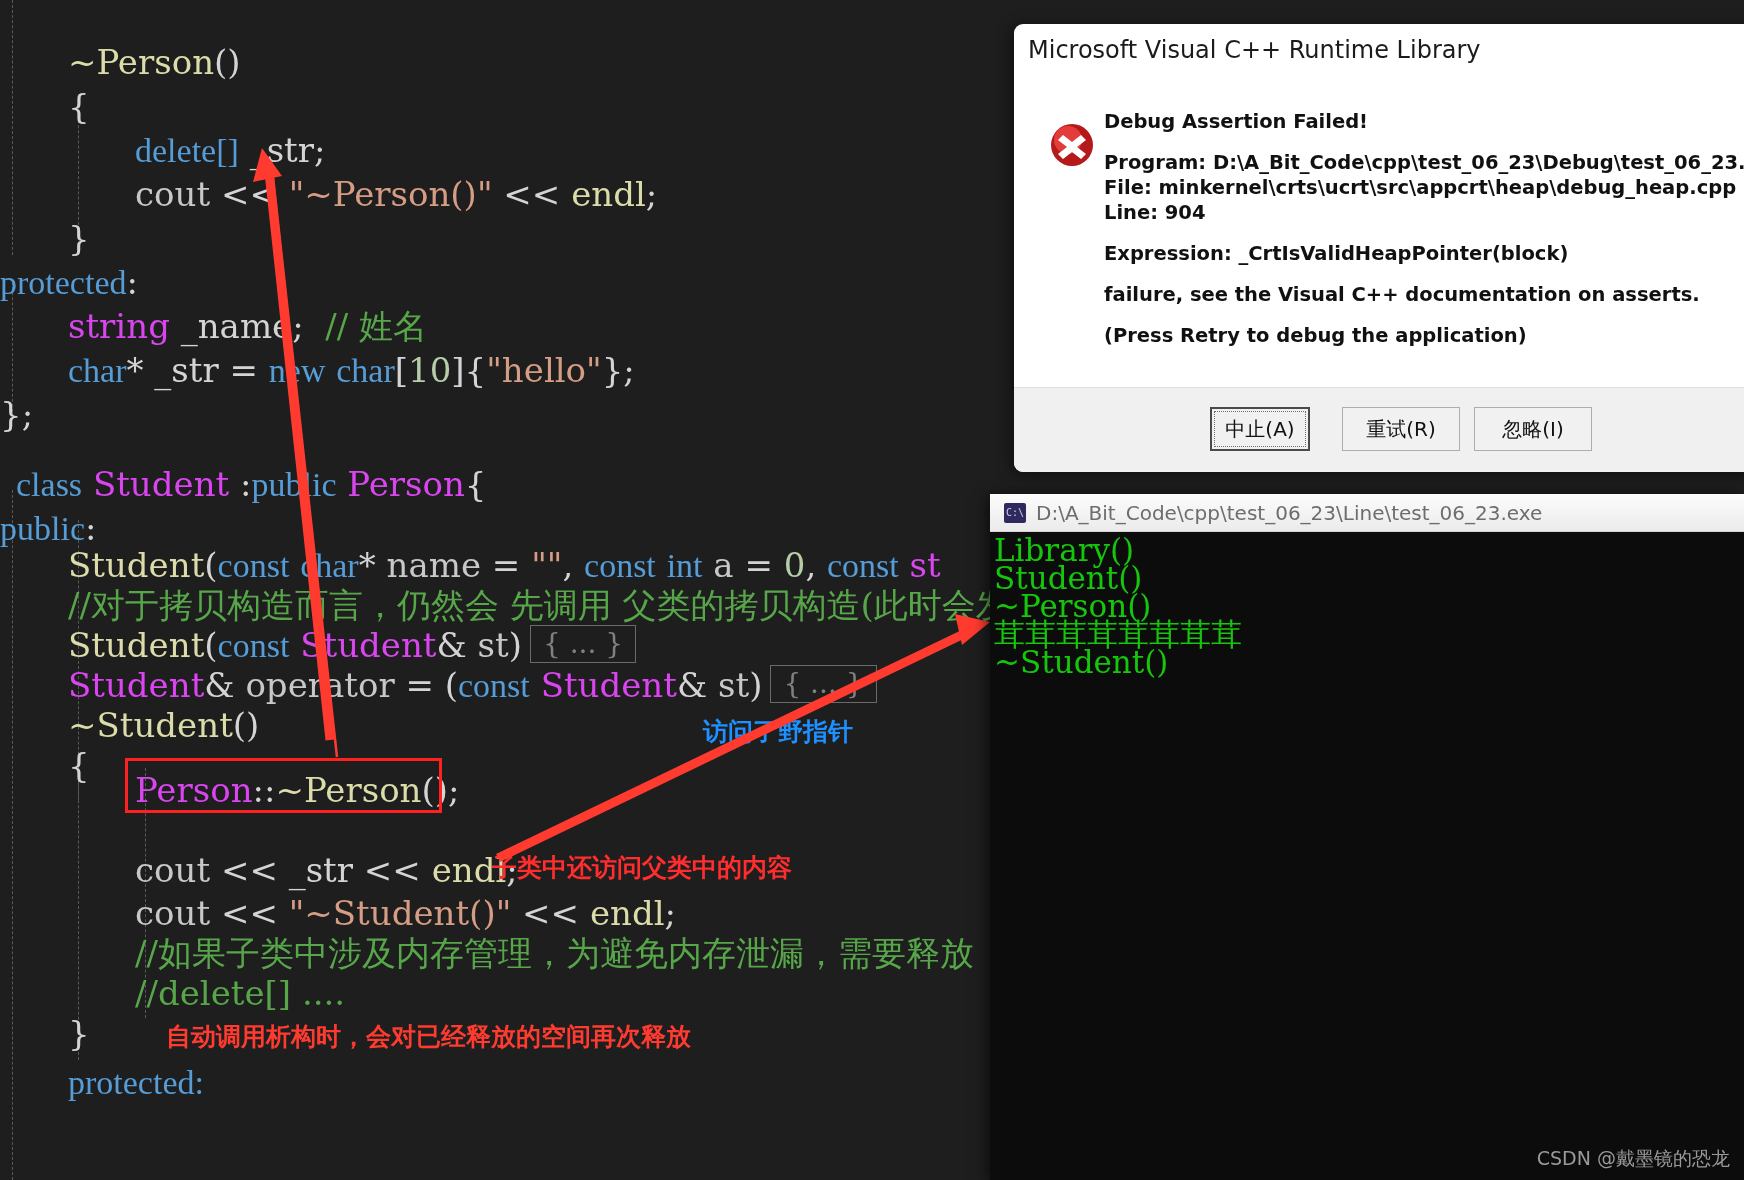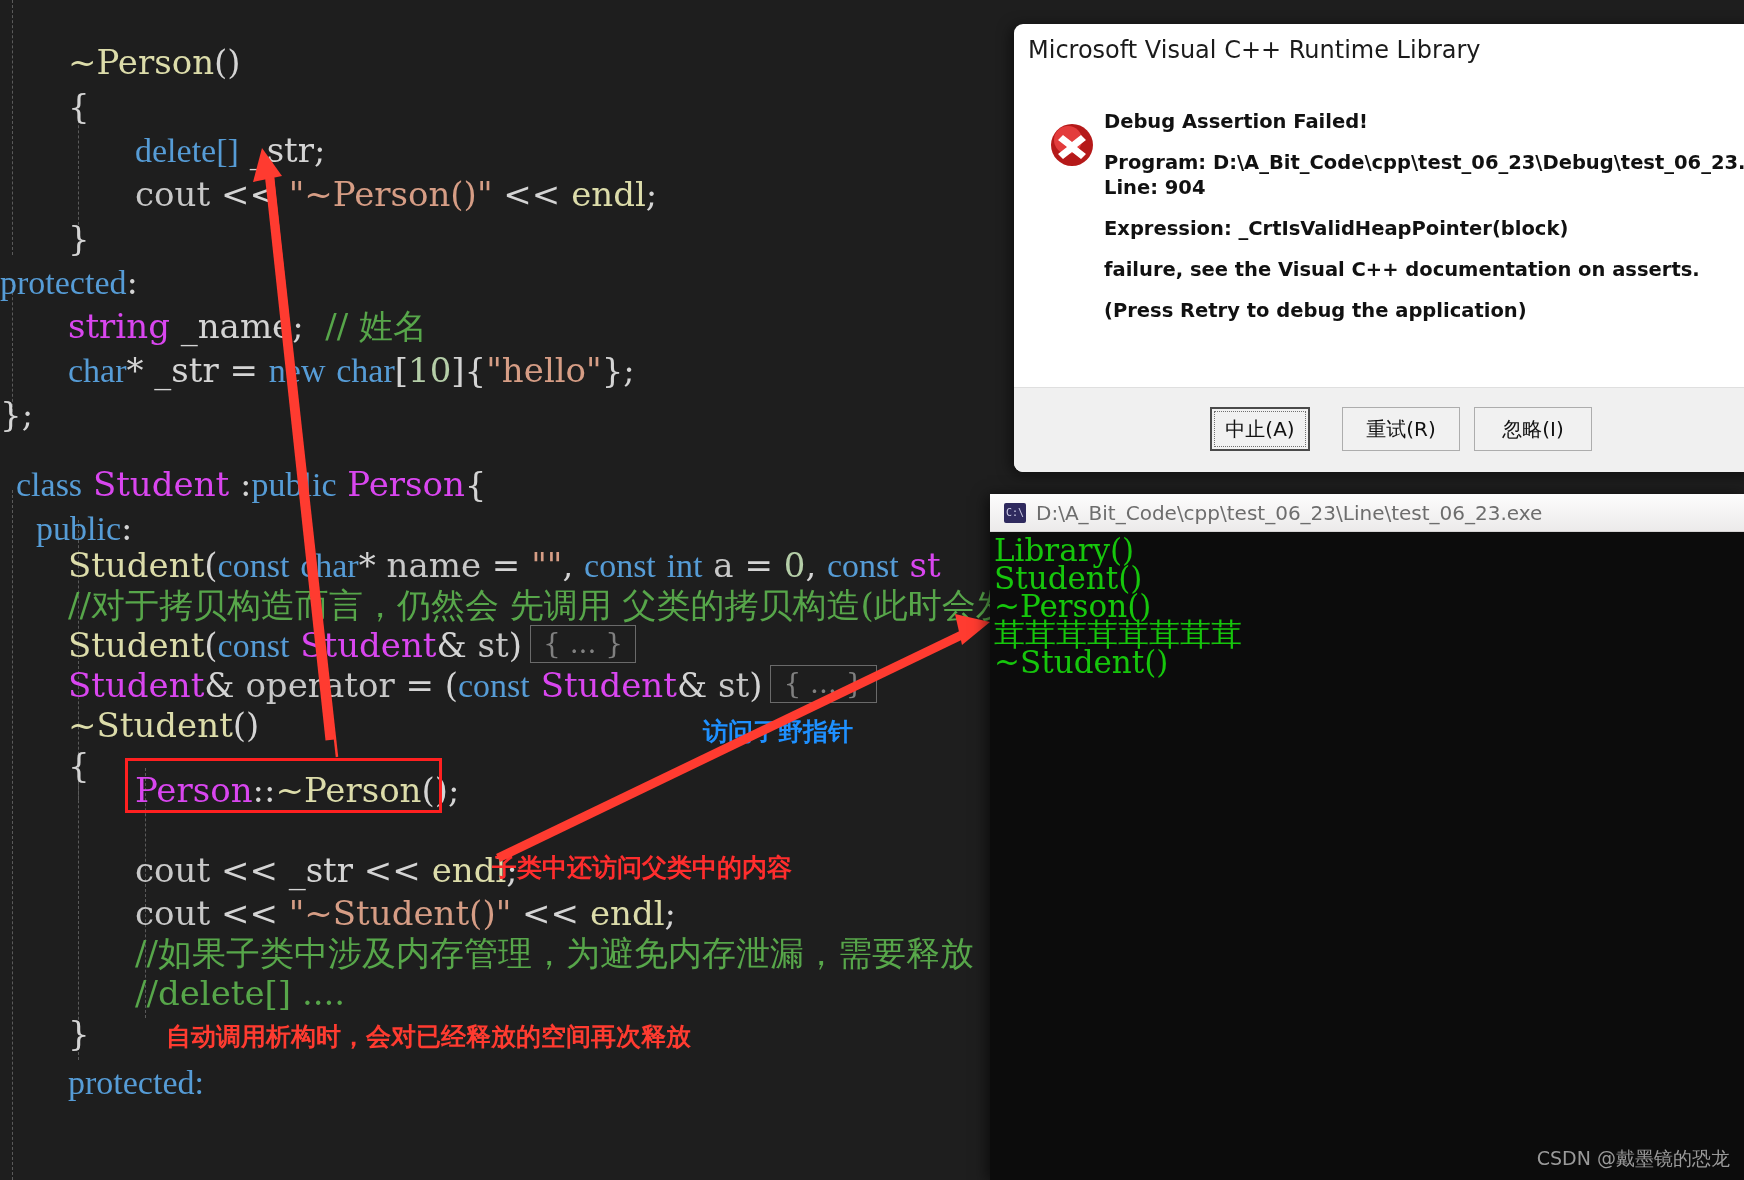--- a/index.html
+++ b/index.html
@@ -225,21 +225,21 @@
         <div class="code-line" style="top: 40px; padding-left: 68px;"><span class="tok-fn">~</span><span class="tok-fn">Person</span><span class="tok-plain">()</span></div>
         <div class="code-line" style="top: 84px; padding-left: 68px;"><span class="tok-plain">{</span></div>
         <div class="code-line" style="top: 128px; padding-left: 135px;"><span class="tok-kw">delete</span><span class="tok-kw">[]</span><span class="tok-plain"> _str;</span></div>
         <div class="code-line" style="top: 172px; padding-left: 135px;"><span class="tok-grey">cout </span><span class="tok-plain">&lt;&lt; </span><span class="tok-str">"~Person()"</span><span class="tok-plain"> &lt;&lt; </span><span class="tok-fn">endl</span><span class="tok-plain">;</span></div>
         <div class="code-line" style="top: 216px; padding-left: 68px;"><span class="tok-plain">}</span></div>
         <div class="code-line" style="top: 260px; padding-left: 0px;"><span class="tok-kw">protected</span><span class="tok-plain">:</span></div>
         <div class="code-line" style="top: 304px; padding-left: 68px;"><span class="tok-type">string</span><span class="tok-plain"> _name;  </span><span class="tok-com">// 姓名</span></div>
         <div class="code-line" style="top: 348px; padding-left: 68px;"><span class="tok-kw">char</span><span class="tok-plain">* _str = </span><span class="tok-kw">new</span><span class="tok-plain"> </span><span class="tok-kw">char</span><span class="tok-plain">[</span><span class="tok-num">10</span><span class="tok-plain">]{</span><span class="tok-str">"hello"</span><span class="tok-plain">};</span></div>
         <div class="code-line" style="top: 392px; padding-left: 0px;"><span class="tok-plain">};</span></div>
         <div class="code-line" style="top: 462px; padding-left: 16px;"><span class="tok-kw">class</span><span class="tok-plain"> </span><span class="tok-type">Student</span><span class="tok-plain"> :</span><span class="tok-kw">public</span><span class="tok-plain"> </span><span class="tok-type">Person</span><span class="tok-plain">{</span></div>
-        <div class="code-line" style="top: 506px; padding-left: 0px; margin-left: 36px;"><span class="tok-kw">public</span><span class="tok-plain">:</span></div>
+        <div class="code-line" style="top: 506px; padding-left: 0px;"><span class="tok-kw">public</span><span class="tok-plain">:</span></div>
         <div class="code-line" style="top: 543px; padding-left: 68px;"><span class="tok-fn">Student</span><span class="tok-plain">(</span><span class="tok-kw">const</span><span class="tok-plain"> </span><span class="tok-kw">char</span><span class="tok-plain">* </span><span class="tok-grey">name</span><span class="tok-plain"> = </span><span class="tok-str">""</span><span class="tok-plain">, </span><span class="tok-kw">const</span><span class="tok-plain"> </span><span class="tok-kw">int</span><span class="tok-plain"> </span><span class="tok-grey">a</span><span class="tok-plain"> = </span><span class="tok-num">0</span><span class="tok-plain">, </span><span class="tok-kw">const</span><span class="tok-plain"> </span><span class="tok-type">st</span></div>
         <div class="code-line" style="top: 583px; padding-left: 68px;"><span class="tok-com">//对于拷贝构造而言，仍然会 先调用 父类的拷贝构造(此时会发</span></div>
         <div class="code-line" style="top: 623px; padding-left: 68px;"><span class="tok-fn">Student</span><span class="tok-plain">(</span><span class="tok-kw">const</span><span class="tok-plain"> </span><span class="tok-type">Student</span><span class="tok-plain">&amp; </span><span class="tok-grey">st</span><span class="tok-plain">)</span><span class="chip">{ ... }</span></div>
         <div class="code-line" style="top: 663px; padding-left: 68px;"><span class="tok-type">Student</span><span class="tok-plain">&amp; </span><span class="tok-grey">operator</span><span class="tok-plain"> = (</span><span class="tok-kw">const</span><span class="tok-plain"> </span><span class="tok-type">Student</span><span class="tok-plain">&amp; </span><span class="tok-grey">st</span><span class="tok-plain">)</span><span class="chip">{ ... }</span></div>
         <div class="code-line" style="top: 703px; padding-left: 68px;"><span class="tok-fn">~</span><span class="tok-fn">Student</span><span class="tok-plain">()</span></div>
         <div class="code-line" style="top: 743px; padding-left: 68px;"><span class="tok-plain">{</span></div>
         <div class="code-line" style="top: 768px; padding-left: 135px;"><span class="tok-type">Person</span><span class="tok-plain">::</span><span class="tok-fn">~</span><span class="tok-fn">Person</span><span class="tok-plain">();</span></div>
         <div class="code-line" style="top: 848px; padding-left: 135px;"><span class="tok-grey">cout </span><span class="tok-plain">&lt;&lt; _str &lt;&lt; </span><span class="tok-fn">endl</span><span class="tok-plain">;</span></div>
         <div class="code-line" style="top: 891px; padding-left: 135px;"><span class="tok-grey">cout </span><span class="tok-plain">&lt;&lt; </span><span class="tok-str">"~Student()"</span><span class="tok-plain"> &lt;&lt; </span><span class="tok-fn">endl</span><span class="tok-plain">;</span></div>
         <div class="code-line" style="top: 931px; padding-left: 135px;"><span class="tok-com">//如果子类中涉及内存管理，为避免内存泄漏，需要释放</span></div>
@@ -278,20 +278,21 @@
     <svg class="errico" viewBox="0 0 48 48">
       <circle cx="24" cy="24" r="21" fill="#b51919"></circle>
       <circle cx="20" cy="19" r="14" fill="#e33c3c"></circle>
       <path d="M15 14 L24 21 L33 14 L38 19 L29 26 L38 33 L33 38 L24 31 L15 38 L10 33 L19 26 L10 19 z" fill="#ffffff"></path>
     </svg>
 
     <div class="body">
       <p>Debug Assertion Failed!</p>
       <div class="gap"></div>
       <p>Program: D:\A_Bit_Code\cpp\test_06_23\Debug\test_06_23.exe</p>
+      <p>File: minkernel\crts\ucrt\src\appcrt\heap\debug_heap.cpp</p>
       <p>Line: 904</p>
       <div class="gap"></div>
       <p>Expression: _CrtIsValidHeapPointer(block)</p>
       <div class="gap"></div>
       <p class="wrap">failure, see the Visual C++ documentation on asserts.</p>
       <div class="gap"></div>
       <p>(Press Retry to debug the application)</p>
     </div>
 
     <div class="btnbar">

